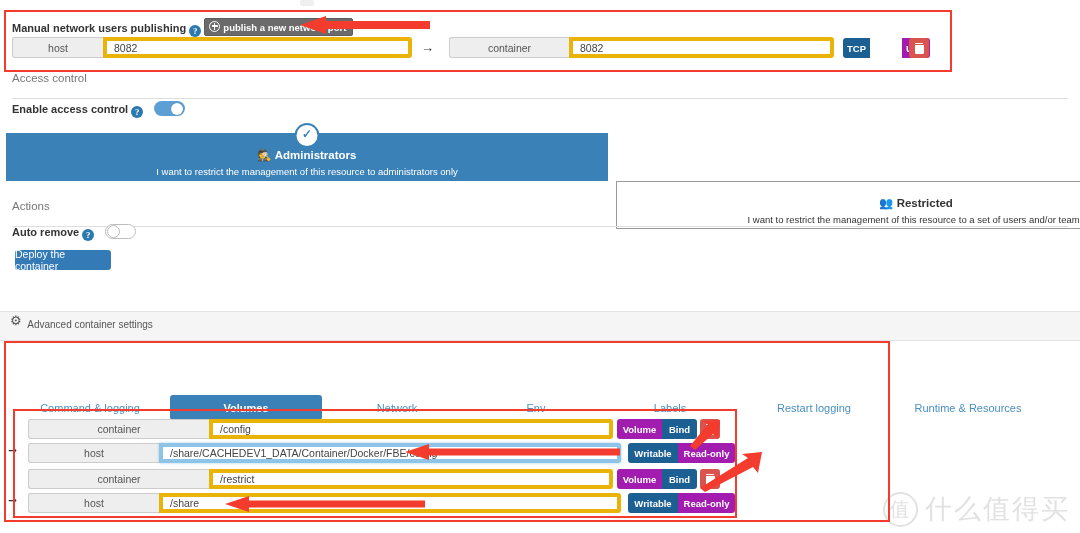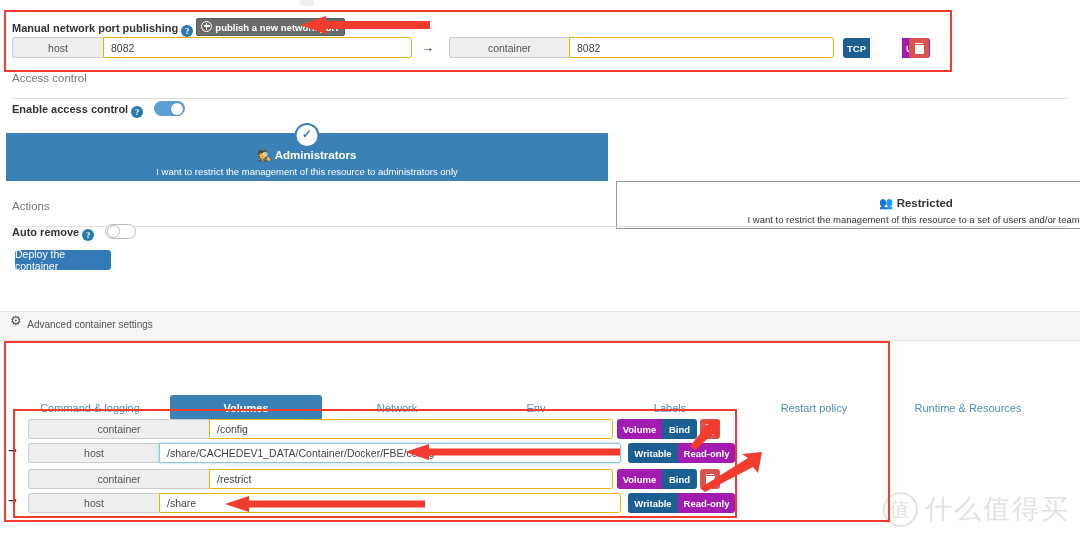--- a/index.html
+++ b/index.html
@@ -80,21 +80,21 @@
     background: #eeeeee;
     border: 1px solid #cccccc;
     border-right: none;
     color: #555;
     font-size: 10.5px;
     display: flex; align-items: center; justify-content: center;
     border-radius: 3px 0 0 3px;
   }
   .ig-input {
     background: #ffffff;
-    border: 1px solid #eab308;
+    border: 4px solid #eab308;
     font-size: 10.5px;
     color: #444;
     display: flex; align-items: center;
     padding-left: 7px;
     border-radius: 0 3px 3px 0;
     box-sizing: border-box;
     overflow: hidden; white-space: nowrap;
   }
   .ig-input.focused { border-color: #8ec4e8; box-shadow: 0 0 3px rgba(110,175,225,.6); }
 
@@ -231,21 +231,21 @@
   }
 </style>
 </head>
 <body>
 
 <div class="abs" id="top-stub"></div>
 
 <div class="abs" id="port-section" style="left:0;top:0;width:1080px;height:72px;">
 
   <div class="abs" style="left:12px;top:18px;">
-    <span class="lbl-bold">Manual network port publishing</span>
+    <span class="lbl-bold">Manual network users publishing</span>
     <span class="help-icon">?</span>
     <span class="mini-btn"><span class="plus-glyph"></span><span>publish a new network port</span></span>
   </div>
 
   <div class="abs ig" style="left:12px;top:37px;width:400px;">
     <div class="ig-addon" style="width:90px;">host</div>
     <div class="ig-input" style="flex:1;">8082</div>
   </div>
 
   <div class="abs arrow-glyph" style="left:421px;top:41px;">→</div>
@@ -316,21 +316,21 @@
     <span>Advanced container settings</span>
   </div>
 </div>
 
 <div class="abs" id="tabs-row" style="left:0;top:355px;width:1080px;height:26px;">
   <div class="abs tab" style="left:20px;top:0;width:140px;">Command &amp; logging</div>
   <div class="abs tab active" style="left:170px;top:0;width:152px;">Volumes</div>
   <div class="abs tab" style="left:340px;top:0;width:114px;">Network</div>
   <div class="abs tab" style="left:488px;top:0;width:96px;">Env</div>
   <div class="abs tab" style="left:620px;top:0;width:100px;">Labels</div>
-  <div class="abs tab" style="left:757px;top:0;width:114px;">Restart policy</div>
+  <div class="abs tab" style="left:757px;top:0;width:114px;">Restart logging</div>
   <div class="abs tab" style="left:895px;top:0;width:146px;">Runtime &amp; Resources</div>
 </div>
 
 <div class="abs" id="volumes-section" style="left:0;top:398px;width:1080px;height:120px;">
 
 
   <div class="vol-row" style="left:28px;top:21px;width:585px;">
     <div class="ig-addon" style="width:180px;">container</div>
     <div class="ig-input" style="flex:1;">/config</div>
   </div>

